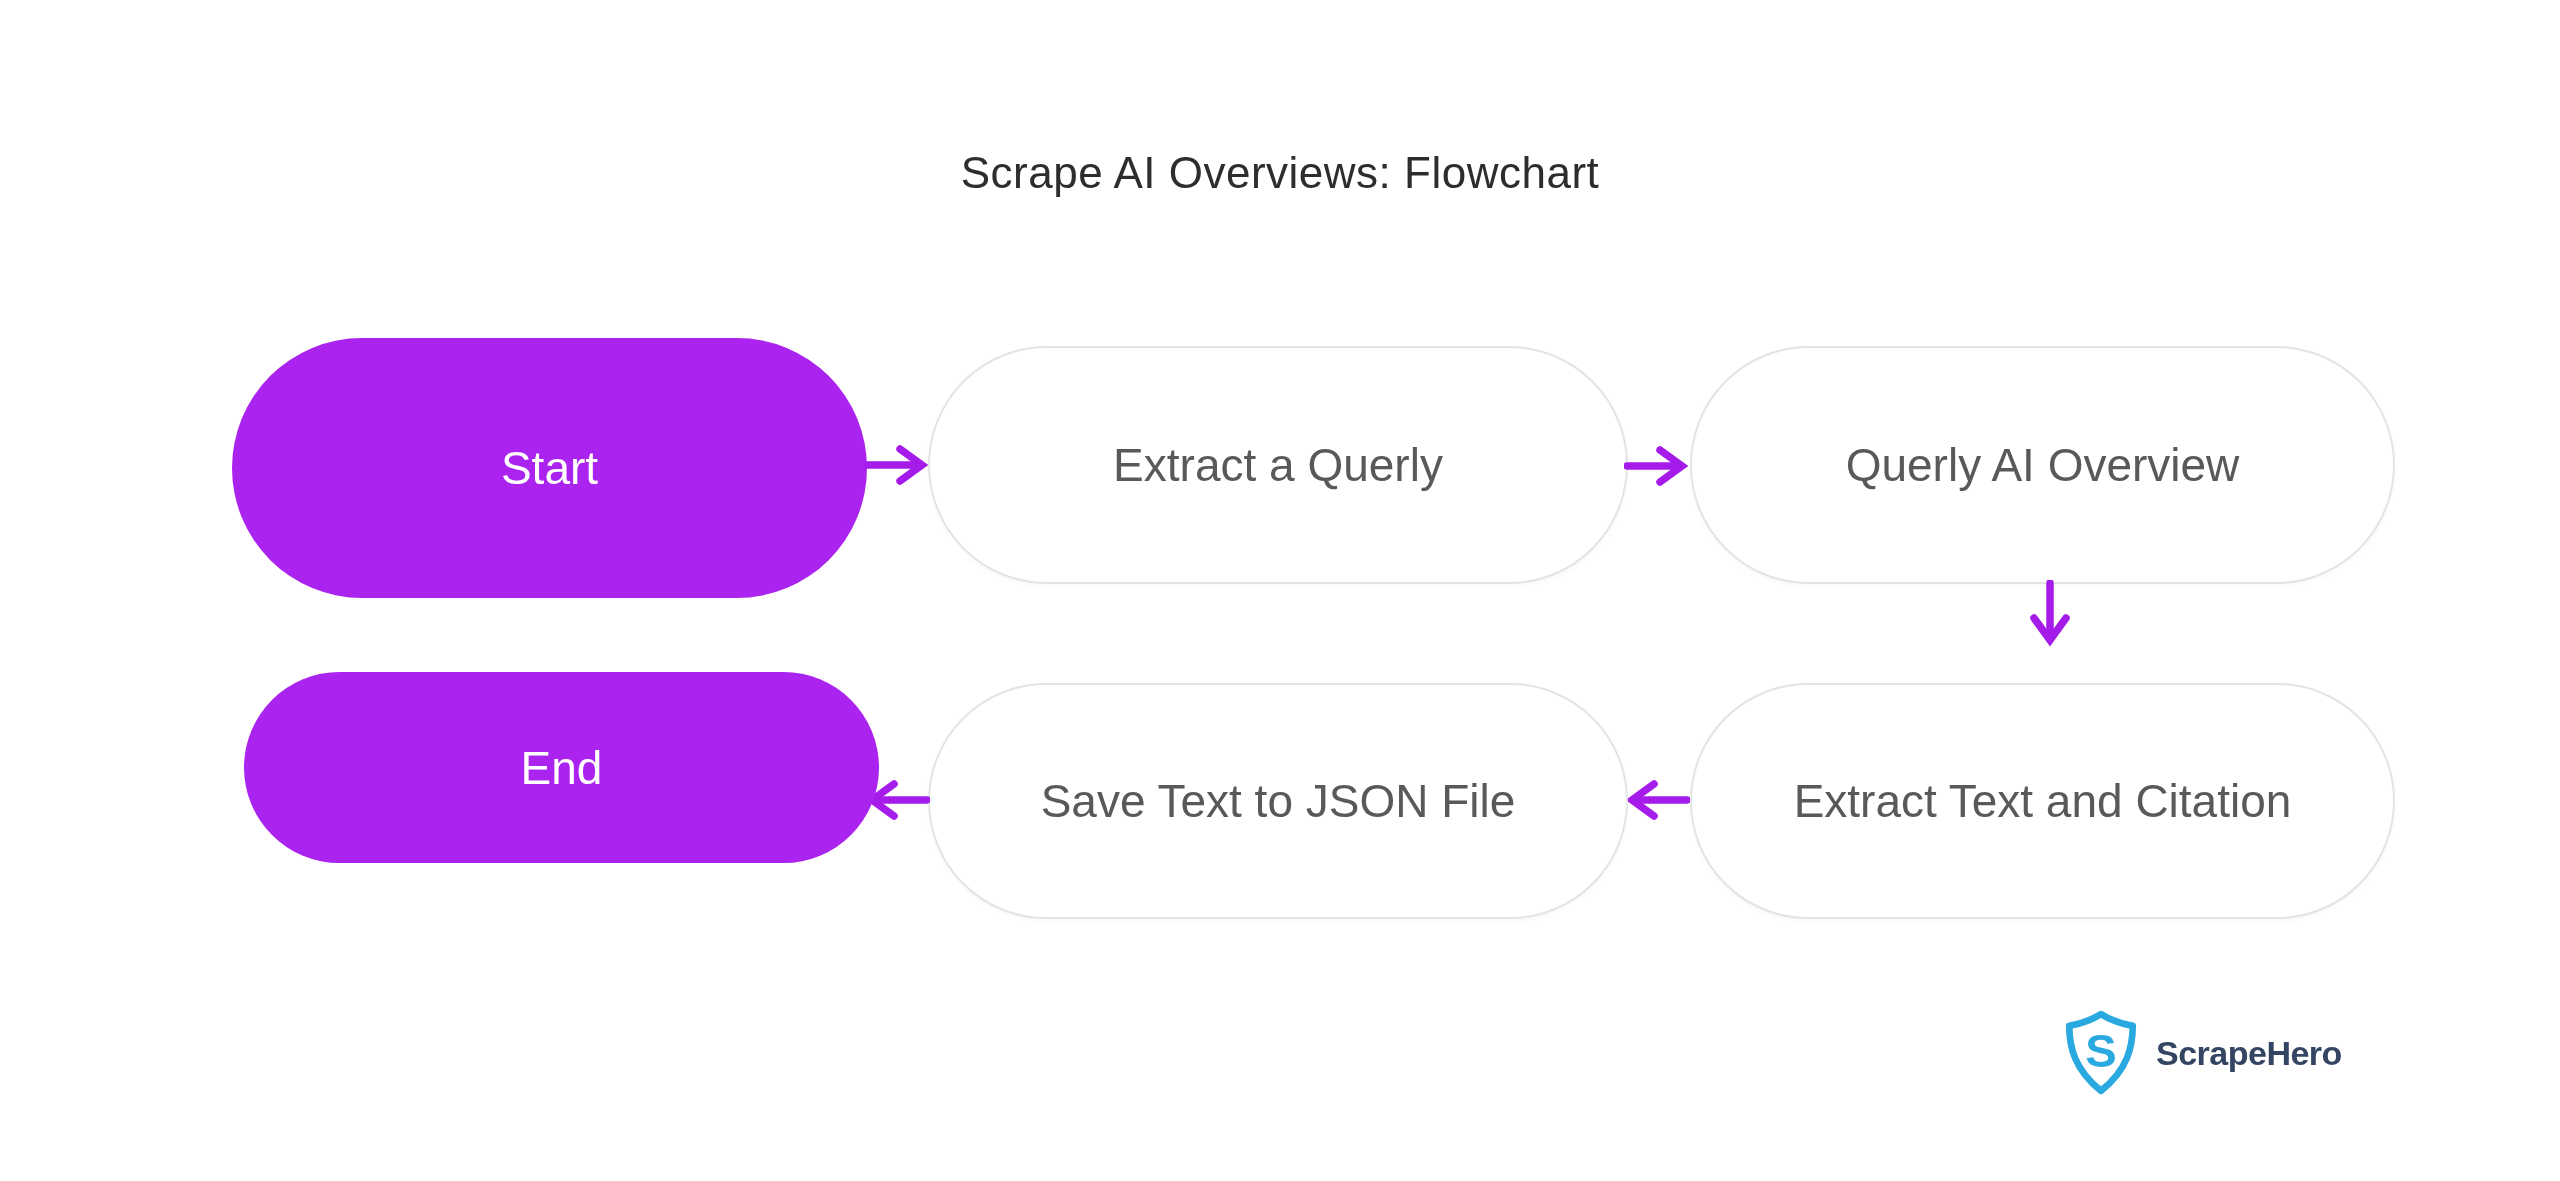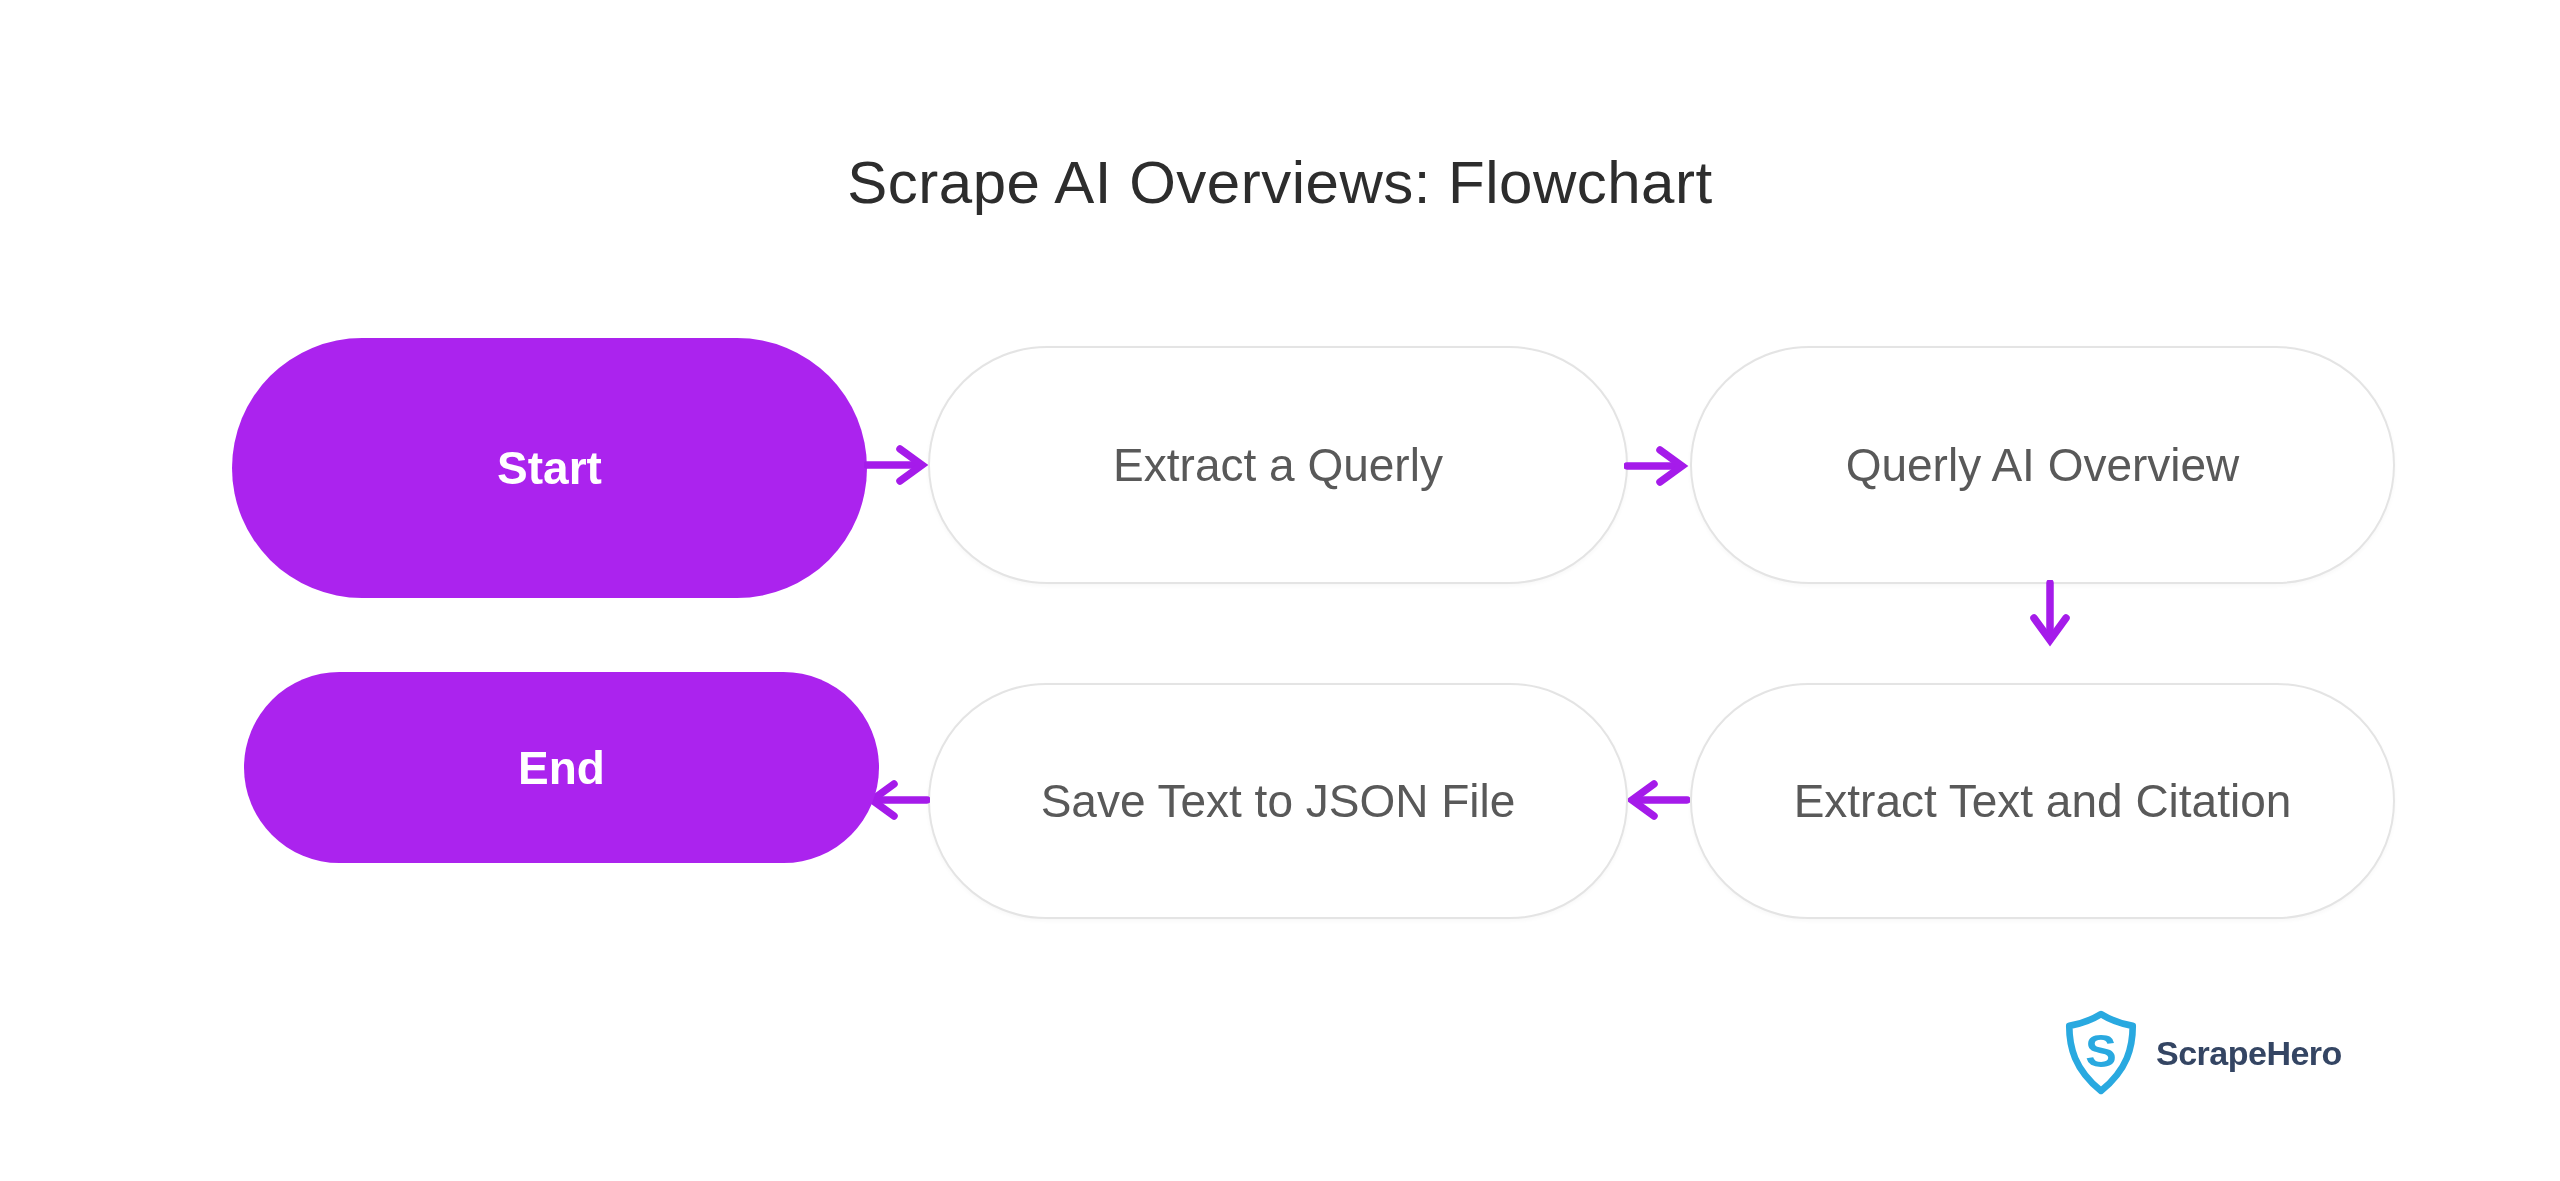--- a/index.html
+++ b/index.html
@@ -15,38 +15,38 @@
     background: var(--background, #ffffff);
     overflow: hidden;
   }
   .title {
     position: absolute;
     top: 148px;
     left: 0;
     width: 100%;
     margin: 0;
     text-align: center;
-    font-size: 60px;
+    font-size: 44px;
     font-weight: 500;
     letter-spacing: 0.5px;
     color: var(--title-text, #2d2d2d);
   }
   .node {
     position: absolute;
     display: flex;
     align-items: center;
     justify-content: center;
     box-sizing: border-box;
     font-size: 46px;
   }
   .node.terminal {
     background: var(--terminal-fill, #ab23ee);
     color: var(--terminal-text, #ffffff);
     border-radius: 130px;
-    font-weight: 700;
+    font-weight: 400;
     justify-content: center;
   }
   .node.process {
     background: var(--process-fill, #ffffff);
     border: 2px solid var(--process-border, #e4e4e4);
     color: var(--process-text, #595959);
     border-radius: 120px;
     font-weight: 400;
     box-shadow: 0 2px 4px rgba(0,0,0,0.03);
   }

